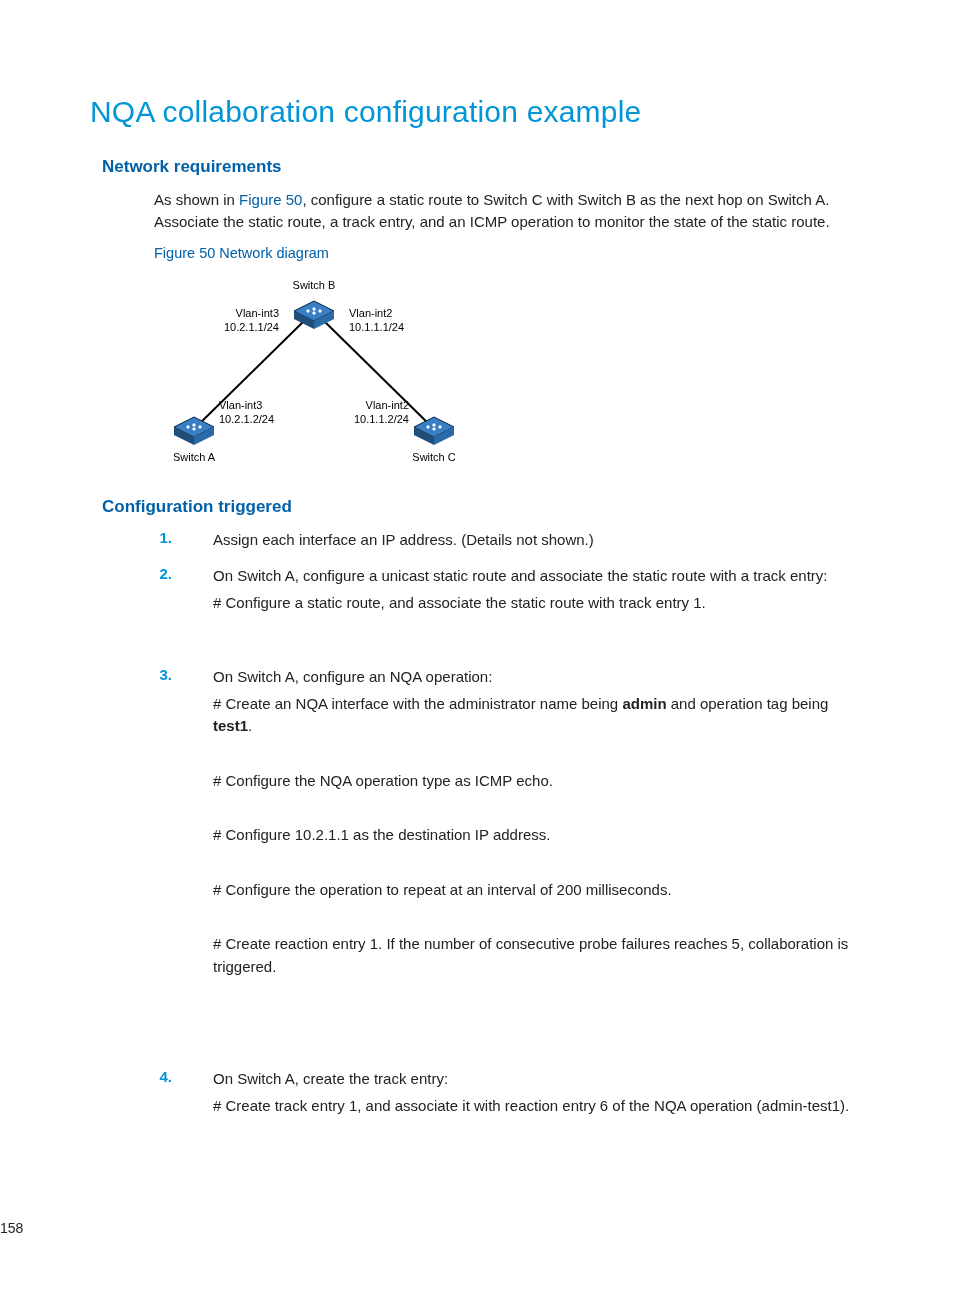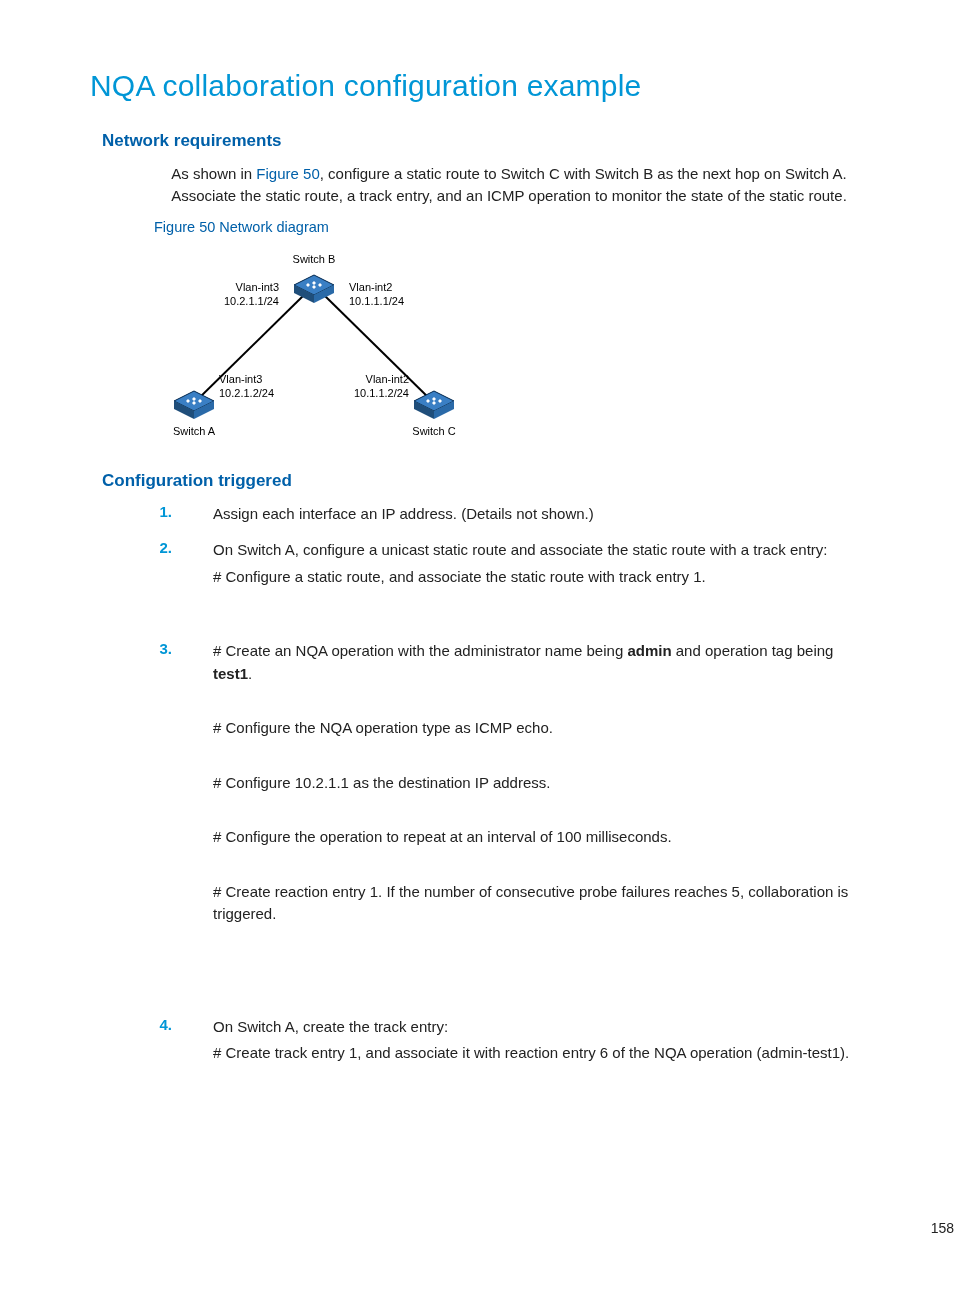--- a/index.html
+++ b/index.html
@@ -7,41 +7,40 @@
     padding: 0;
     font-family: Arial, Helvetica, sans-serif;
     background: #fff;
     color: #000;
     width: 954px;
     height: 1296px;
     position: relative;
     box-sizing: border-box;
   }
   .page {
-    padding: 69px 90px 0 90px;
+    padding: 95px 90px 0 90px;
   }
   .h1 {
     font-size: 30px;
     font-weight: 400;
     color: #0096d6;
     margin: 0 0 28px 0;
     letter-spacing: 0.2px;
   }
   .h2 {
     font-size: 17px;
     font-weight: 700;
     color: #0060a9;
     margin: 0 0 12px 12px;
   }
   .body-text {
     font-size: 15px;
     line-height: 1.45;
     color: #222;
     margin: 0 0 4px 64px;
-    text-align: center;
   }
   .link {
     color: #0060a9;
   }
   .fig-caption {
     font-size: 14.5px;
     font-weight: 400;
     color: #0060a9;
     margin: 12px 0 8px 64px;
   }
@@ -75,21 +74,21 @@
   .li-body p {
     margin: 0 0 4px 0;
   }
   .gap { height: 28px; }
   .gap-lg { height: 38px; }
   .page-num {
     position: absolute;
     bottom: 60px;
     left: 0;
     right: 0;
-    text-align: right;
+    text-align: left;
     font-size: 14px;
     color: #222;
   }
   
   svg.diagram { width: 320px; height: 200px; }
   .dlabel { font-family: Arial, sans-serif; font-size: 11px; fill: #000; }
 </style>
 </head>
 <body>
 
@@ -176,29 +175,30 @@
       <span class="num">2.</span>
       <div class="li-body">
         <p>On Switch A, configure a unicast static route and associate the static route with a track entry:</p>
         <p># Configure a static route, and associate the static route with track entry 1.</p>
         <div class="gap-lg"></div>
       </div>
     </li>
     <li>
       <span class="num">3.</span>
       <div class="li-body">
+        <p>On Switch A, configure an NQA operation:</p>
         <p>
-          <span># Create an NQA operation with the administrator name being </span><b>admin</b><span> and operation tag being </span><b>test1</b><span>.</span>
+          <span># Create an NQA interface with the administrator name being </span><b>admin</b><span> and operation tag being </span><b>test1</b><span>.</span>
         </p>
         <div class="gap"></div>
         <p># Configure the NQA operation type as ICMP echo.</p>
         <div class="gap"></div>
         <p># Configure 10.2.1.1 as the destination IP address.</p>
         <div class="gap"></div>
-        <p># Configure the operation to repeat at an interval of 100 milliseconds.</p>
+        <p># Configure the operation to repeat at an interval of 200 milliseconds.</p>
         <div class="gap"></div>
         <p># Create reaction entry 1. If the number of consecutive probe failures reaches 5, collaboration is triggered.</p>
         <div class="gap-lg"></div>
         <div class="gap-lg"></div>
       </div>
     </li>
     <li>
       <span class="num">4.</span>
       <div class="li-body">
         <p>On Switch A, create the track entry:</p>

